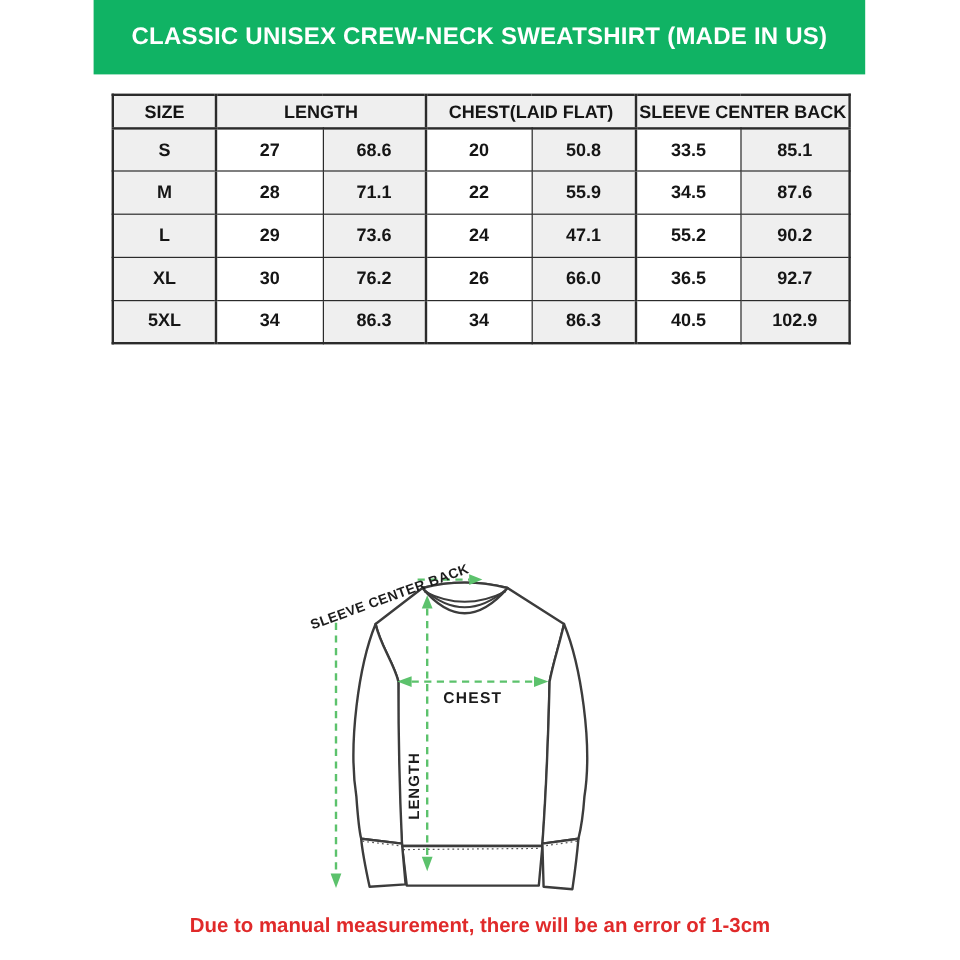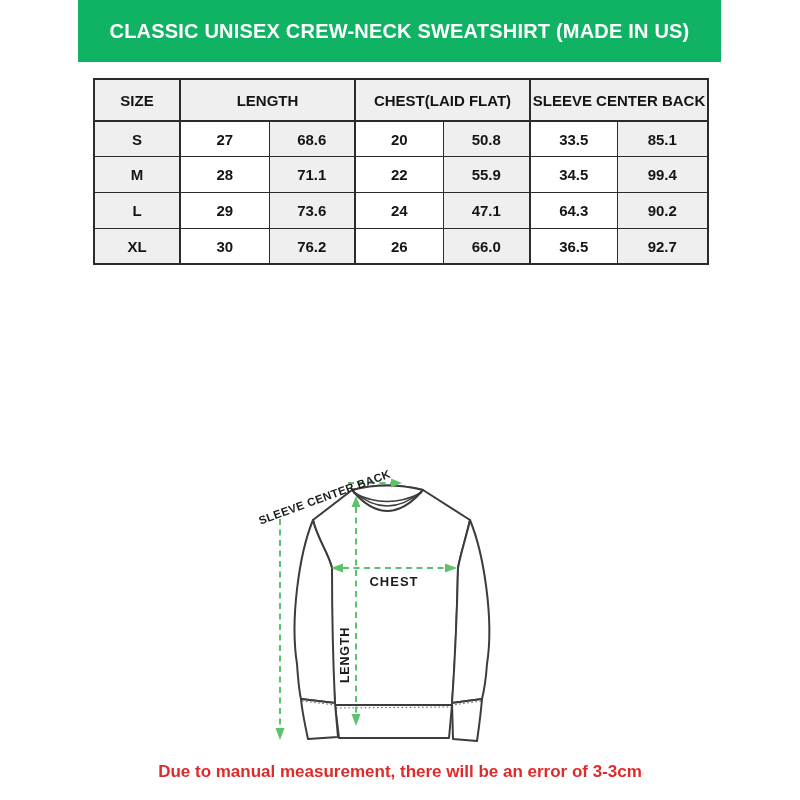--- a/index.html
+++ b/index.html
@@ -26,21 +26,21 @@
     border:2.5px solid var(--border-c,#2b2b2b);
   }
   table.size-table td, table.size-table th {
     border:1.4px solid var(--border-c,#2b2b2b);
     text-align:center; vertical-align:middle;
     font-weight:bold; font-size:15px; color:#151515;
     background:#ffffff; padding:0;
   }
   table.size-table .shade { background:var(--shade-gray,#efefef); }
   table.size-table .grp  { border-left-width:2.2px; }
-  table.size-table tr.group-row th { height:42px; border-bottom-width:2.2px; }
+  table.size-table tr.group-row th { height:28px; border-bottom-width:2.2px; }
   table.size-table tr.unit-row td { height:30px; }
   table.size-table tr.data-row td { height:35.8px; }
   
   .diagram { position:absolute; left:240px; top:452px; width:320px; height:312px; }
   .diagram svg { display:block; width:100%; height:100%; }
   .outline { fill:#ffffff; stroke:var(--outline-c,#3c3c3c); stroke-width:2; stroke-linejoin:round; stroke-linecap:round; }
   .outline-thin { fill:none; stroke:var(--outline-c,#3c3c3c); stroke-width:1.6; stroke-linecap:round; }
   .stitch { fill:none; stroke:#565656; stroke-width:1; stroke-dasharray:1.5 2.6; }
   .measure { fill:none; stroke:var(--measure-green,#5cc26c); stroke-width:2; stroke-dasharray:6 4.5; }
   .mhead { fill:var(--measure-green,#5cc26c); stroke:none; }
@@ -88,39 +88,48 @@
           <td class=" grp">33.5</td>
           <td class="shade">85.1</td>
         </tr>
         <tr class="data-row">
           <td class="shade">M</td>
           <td class=" grp">28</td>
           <td class="shade">71.1</td>
           <td class=" grp">22</td>
           <td class="shade">55.9</td>
           <td class=" grp">34.5</td>
-          <td class="shade">99.4</td>
+          <td class="shade">87.6</td>
         </tr>
         <tr class="data-row">
           <td class="shade">L</td>
           <td class=" grp">29</td>
           <td class="shade">73.6</td>
           <td class=" grp">24</td>
           <td class="shade">47.1</td>
-          <td class=" grp">64.3</td>
+          <td class=" grp">55.2</td>
           <td class="shade">90.2</td>
         </tr>
         <tr class="data-row">
           <td class="shade">XL</td>
           <td class=" grp">30</td>
           <td class="shade">76.2</td>
           <td class=" grp">26</td>
           <td class="shade">66.0</td>
           <td class=" grp">36.5</td>
           <td class="shade">92.7</td>
+        </tr>
+        <tr class="data-row">
+          <td class="shade">5XL</td>
+          <td class=" grp">34</td>
+          <td class="shade">86.3</td>
+          <td class=" grp">34</td>
+          <td class="shade">86.3</td>
+          <td class=" grp">40.5</td>
+          <td class="shade">102.9</td>
         </tr>
       </tbody>
   </table>
 
   <div class="diagram">
     <svg viewBox="0 0 320 312" xmlns="http://www.w3.org/2000/svg">
 
       <path class="outline" d="M73,68 L112,38 Q147,29 183,38 L230,68
            C226,86 221,100 218,116 C217,165 215,214 212,253
            L95,253
@@ -161,15 +170,15 @@
         <line class="measure" x1="116" y1="55" x2="116" y2="262"></line>
         <polygon class="mhead" points="111.5,262 120.5,262 116,274"></polygon>
       </g>
 
       <text class="mlabel" x="85" y="49" font-size="11.5" letter-spacing="0.4" text-anchor="middle" transform="rotate(-20 85 46)">SLEEVE CENTER BACK</text>
       <text class="mlabel" x="154" y="134" font-size="13" letter-spacing="1" text-anchor="middle">CHEST</text>
       <text class="mlabel" x="109" y="203" font-size="12.5" letter-spacing="0.8" text-anchor="middle" transform="rotate(-90 109 203)">LENGTH</text>
     </svg>
   </div>
 
-  <div class="footer-note">Due to manual measurement, there will be an error of 3-3cm</div>
+  <div class="footer-note">Due to manual measurement, there will be an error of 1-3cm</div>
 
 </div>
 
 </body></html>

